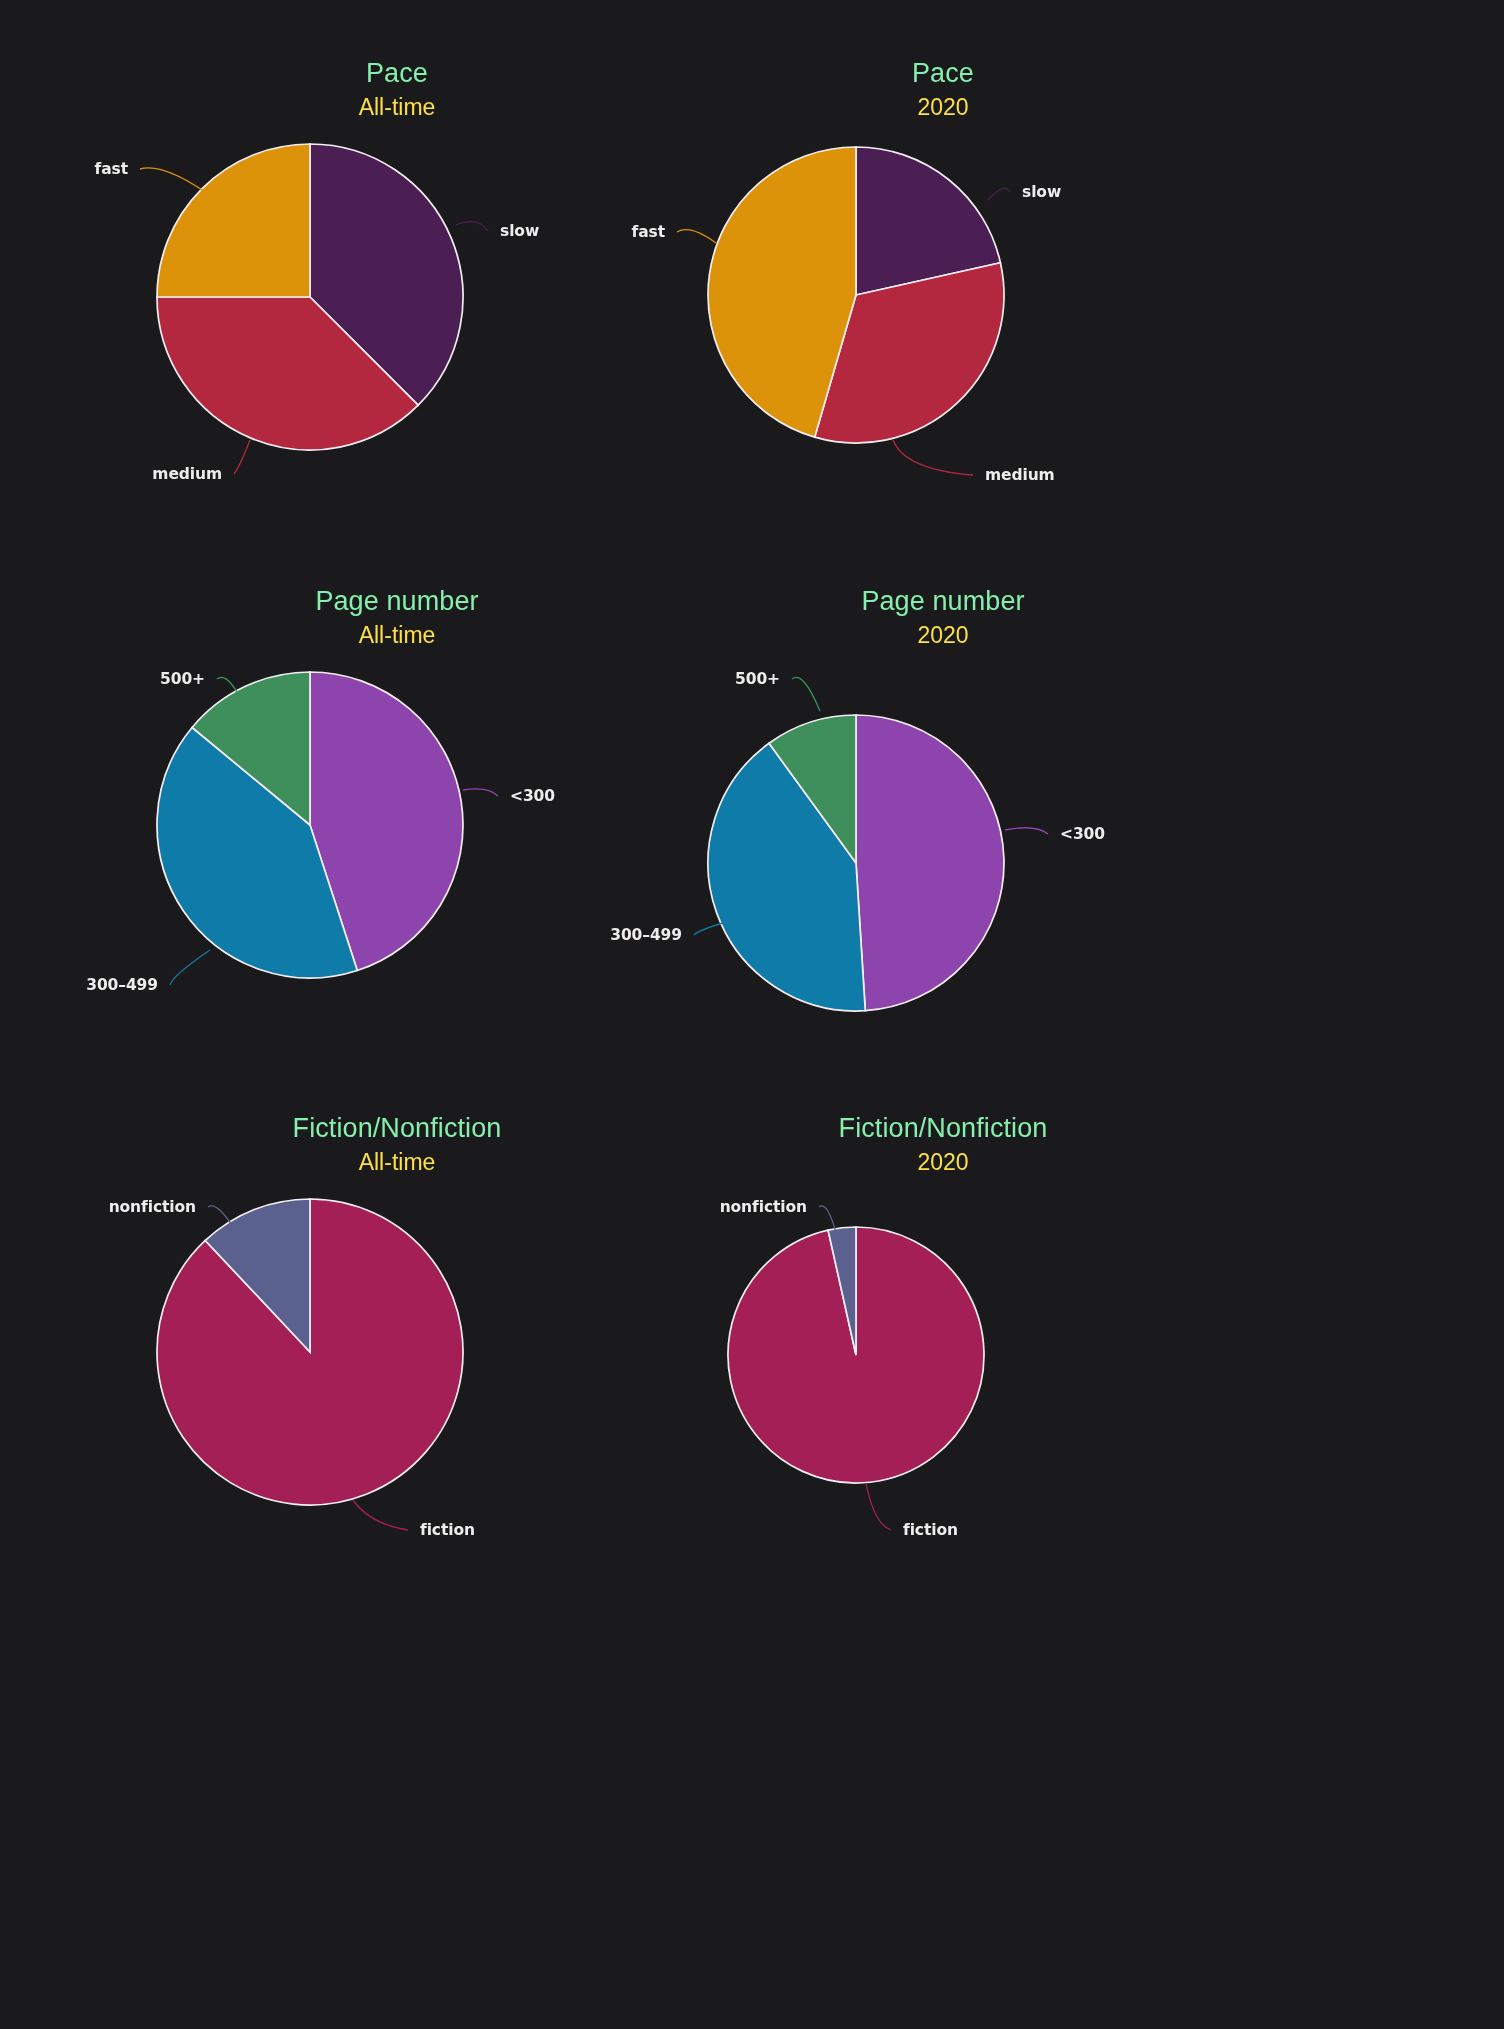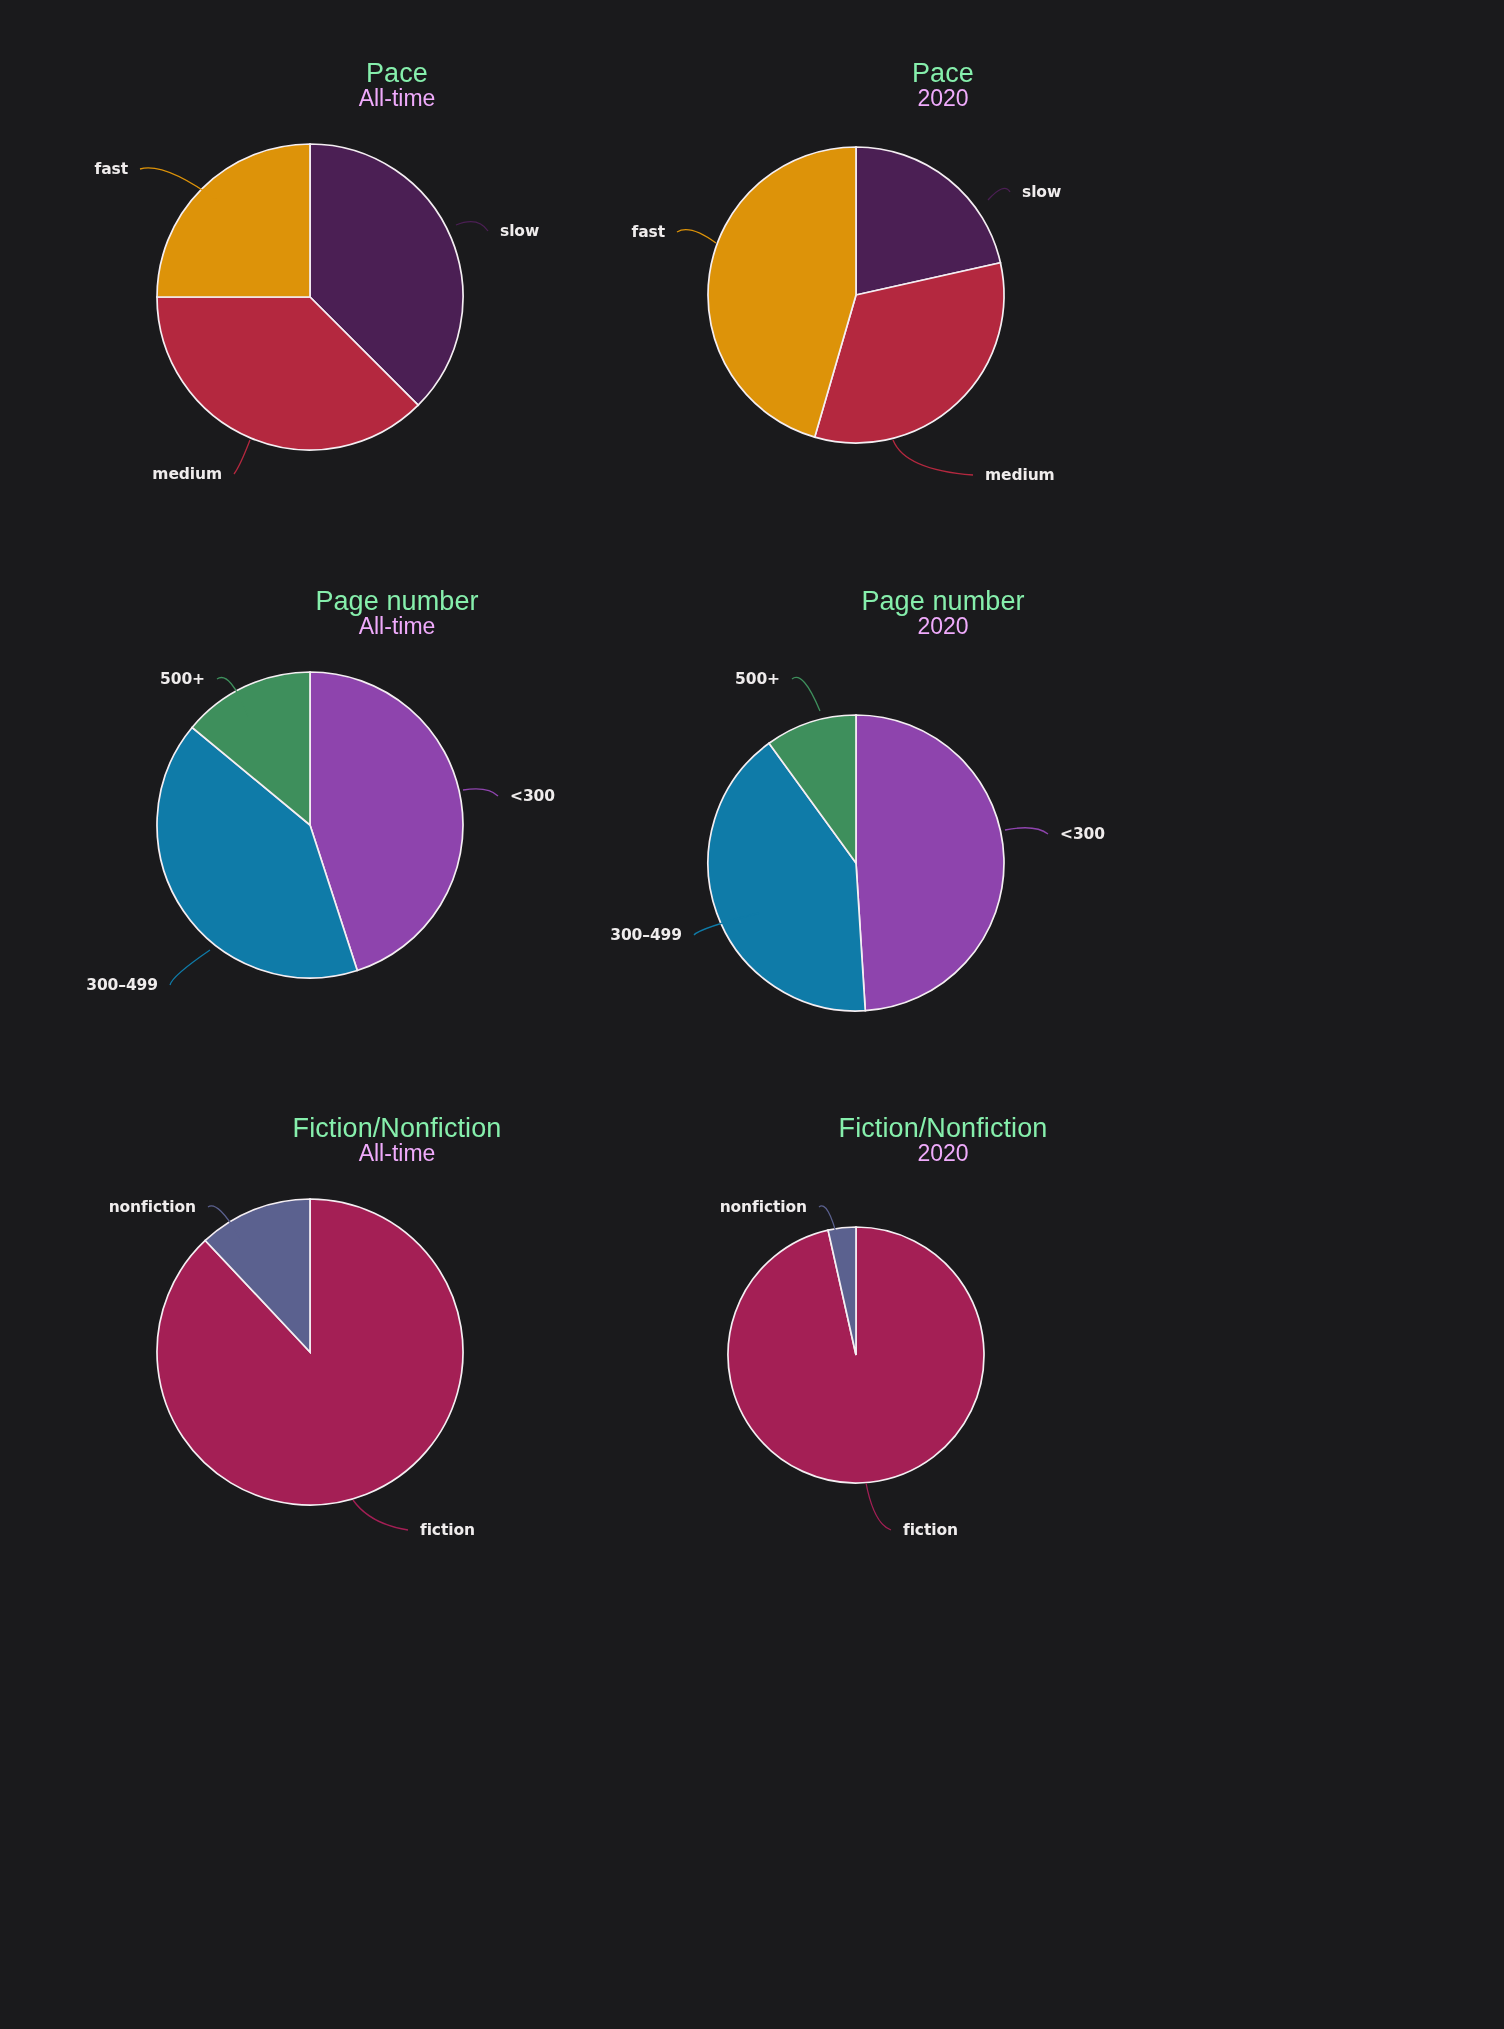--- a/index.html
+++ b/index.html
@@ -9,21 +9,21 @@
     font-family:"Liberation Sans", sans-serif;
     overflow:hidden;
   }
   #board{position:relative;width:1504px;height:2029px;}
   .titleblock{position:absolute;width:100%;text-align:center;pointer-events:none;}
   .ctitle{
     font-size:27px;color:#86efac;font-weight:400;line-height:1.0;
     letter-spacing:0.1px;
   }
   .csub{
-    font-size:23px;color:#f0abfc;font-weight:400;margin-top:0;line-height:1.0;
+    font-size:23px;color:#fde047;font-weight:400;margin-top:9px;line-height:1.0;
   }
   .pie-svg{display:block;overflow:visible;}
   .lbl{
     font-family:"DejaVu Sans", sans-serif;
     font-weight:700;
     font-size:15.5px;
     fill:#efecec;
     letter-spacing:-0.1px;
   }
   .lead{fill:none;stroke-width:1.3px;}

